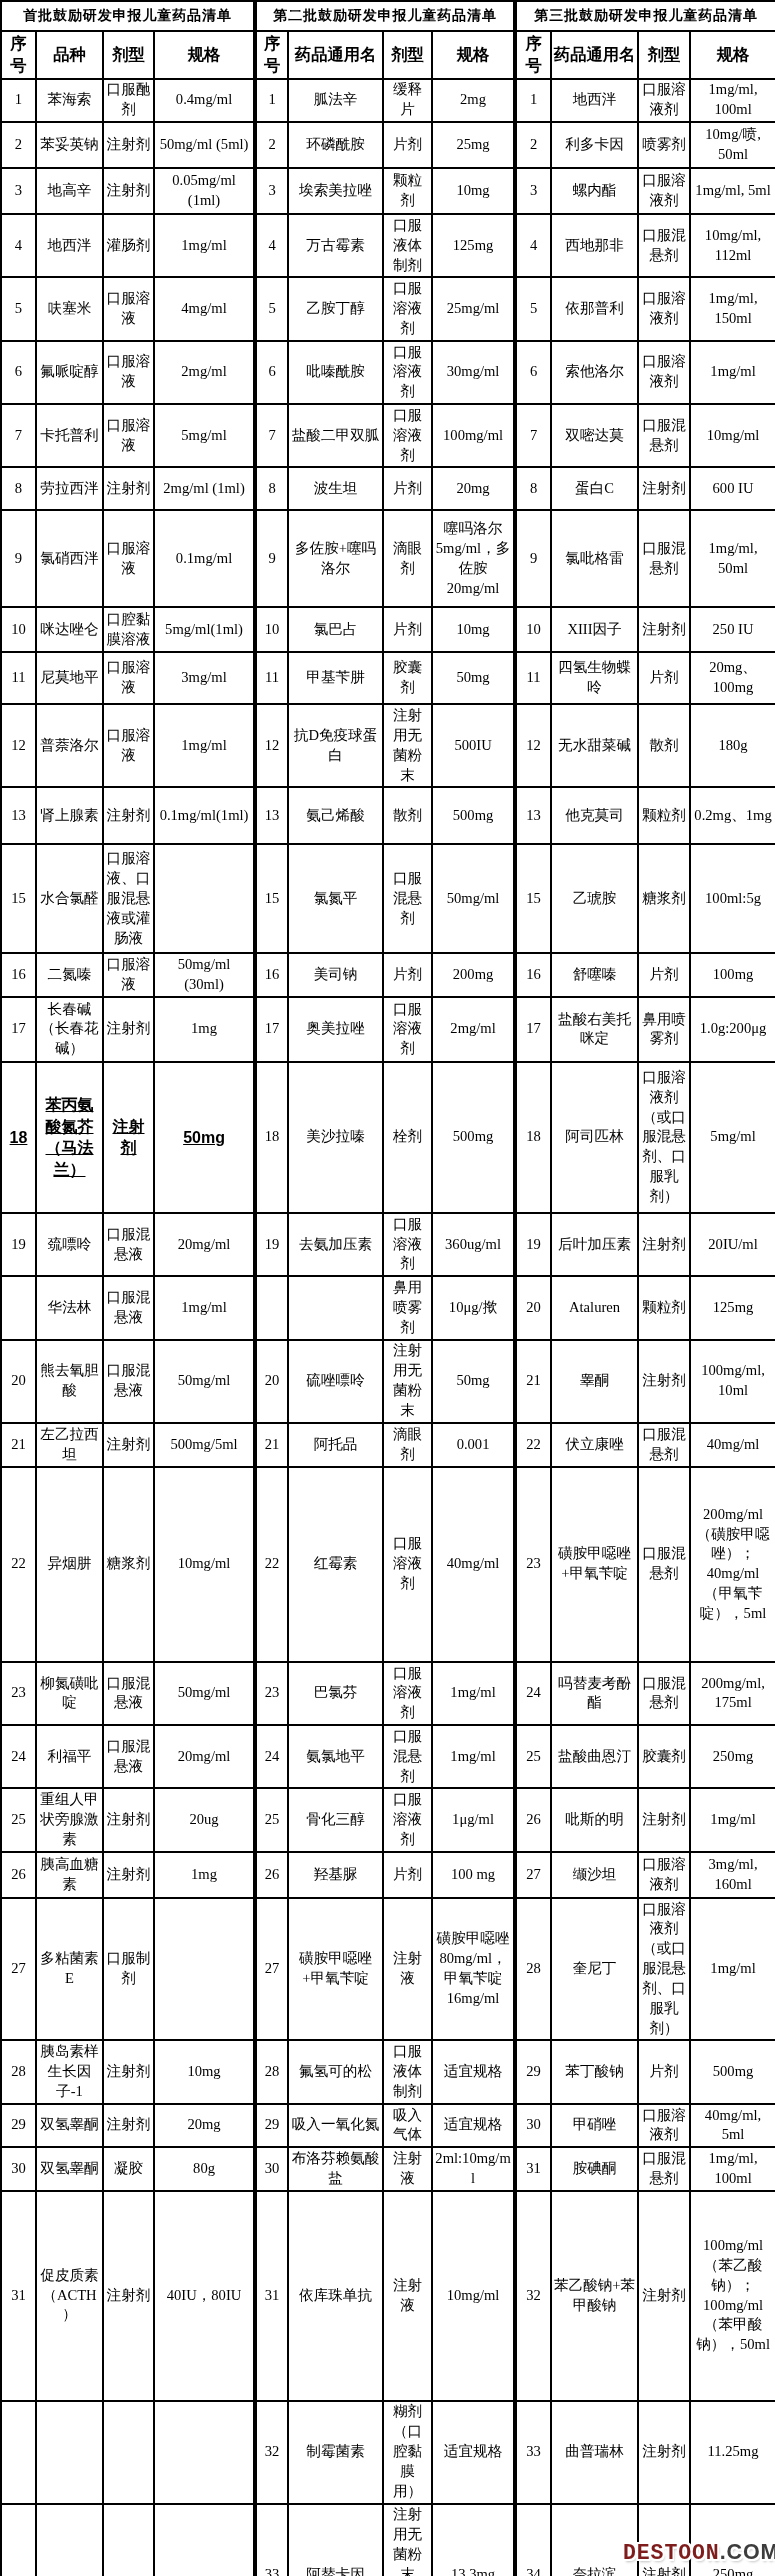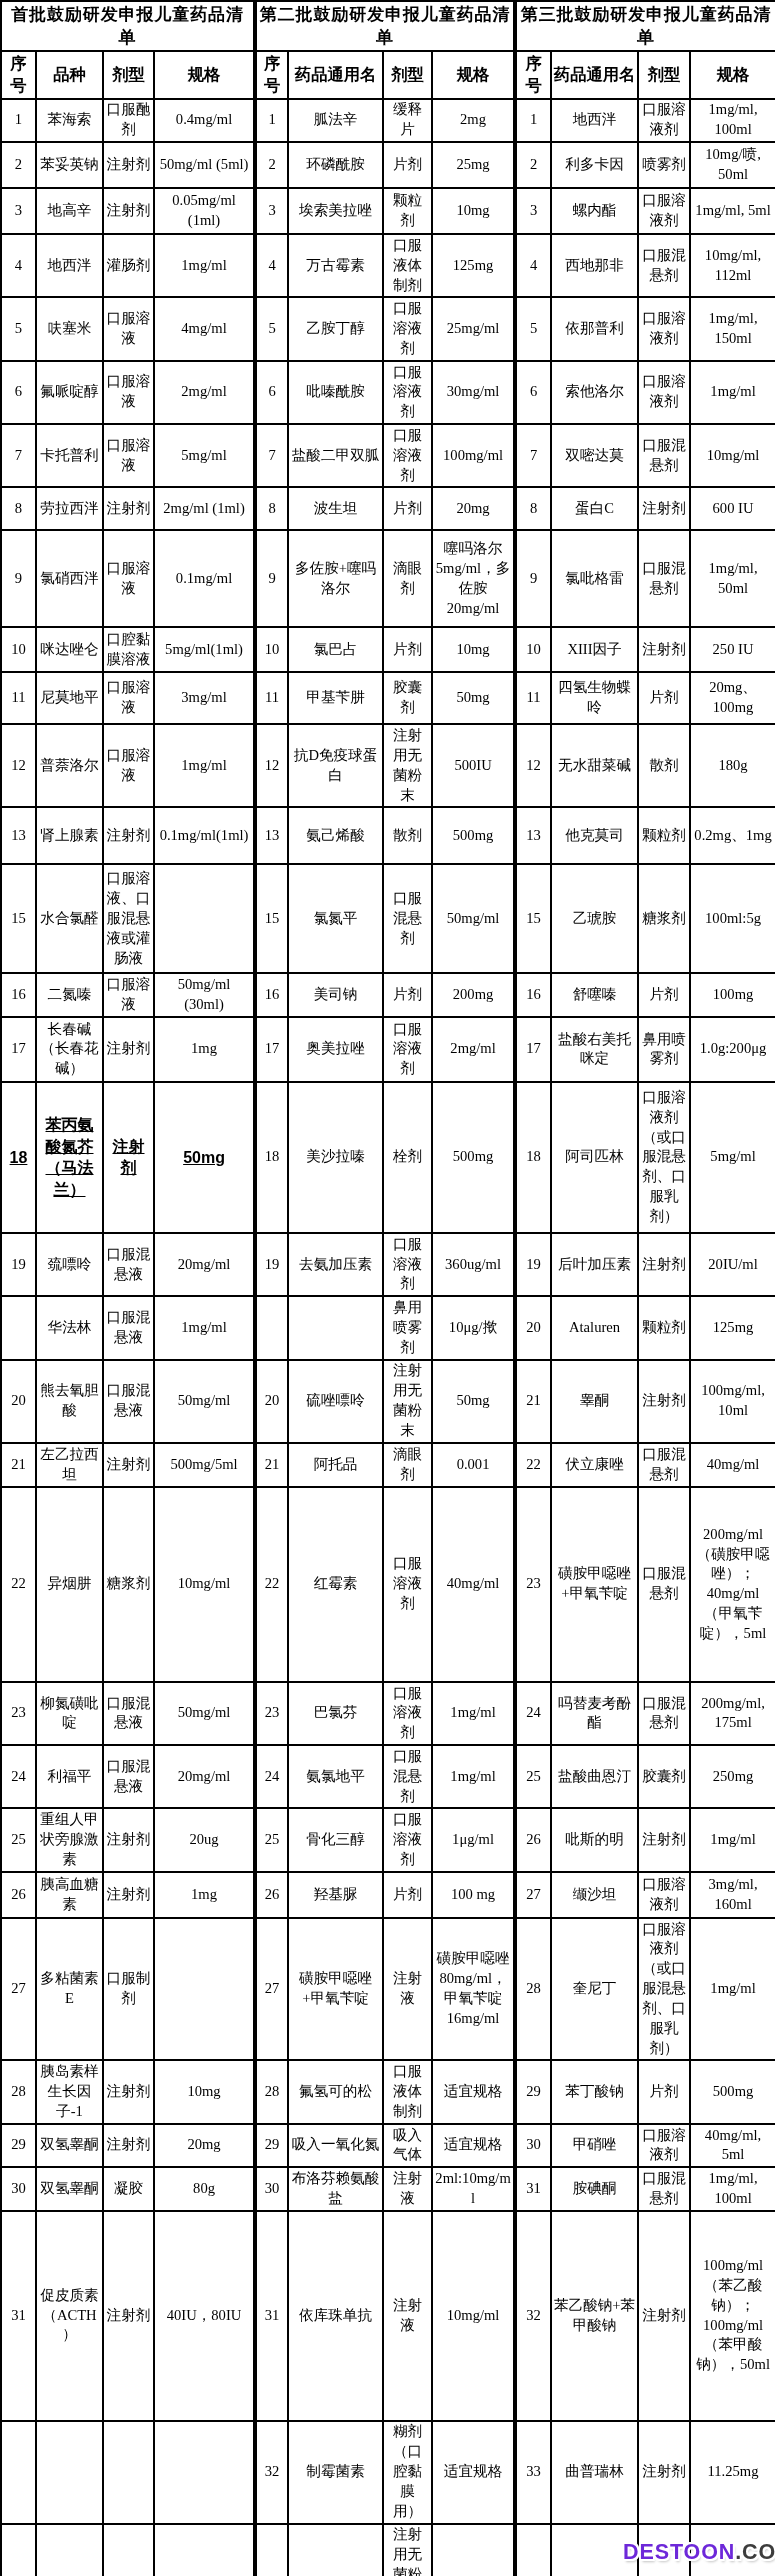--- a/index.html
+++ b/index.html
@@ -1,20 +1,20 @@
 <!DOCTYPE html>
 <html style="font-size:13.7px"><head>
 <meta charset="utf-8">
 <style>
   html,body { margin:0; padding:0; background:#fff; }
   body { width:775px; position:relative; font-family:"Liberation Serif","DejaVu Serif",serif; color:#000; }
   table { border-collapse:collapse; table-layout:fixed; width:775px; margin:0; }
   td,th { border:2.6px solid #000; text-align:center; vertical-align:middle; padding:0.9px 1.7px; overflow:hidden; overflow-wrap:break-word; }
   th { font-family:"Liberation Sans","DejaVu Sans",sans-serif; font-weight:bold; }
-  .title-row th { font-size:17px; height:26px; letter-spacing:0.9px; }
+  .title-row th { font-size:14px; height:26px; letter-spacing:0.9px; }
   .header-row th { font-size:16.3px; height:19px; }
   td { font-size:14.6px; line-height:1.36; }
   .list-sep { border-left-width:4.3px; }
   .em { font-family:"Liberation Sans","DejaVu Sans",sans-serif; font-weight:bold; font-size:16px;text-decoration:underline; }
   .watermark {
     position:absolute; left:623px; top:2540px; white-space:nowrap;
     font-family:"Liberation Sans","DejaVu Sans",sans-serif; font-weight:bold;
     font-size:21.5px; letter-spacing:0.9px;
     text-shadow:-1.7px -1.7px 0 #fff, 1.7px -1.7px 0 #fff, -1.7px 1.7px 0 #fff, 1.7px 1.7px 0 #fff,
                 0 -1.7px 0 #fff, 0 1.7px 0 #fff, -1.7px 0 0 #fff, 1.7px 0 0 #fff, 1.7px 3.4px 2.6px rgba(0,0,0,0.25);
@@ -518,14 +518,14 @@
         <td>注射用无菌粉末（低渗透压）</td>
         <td>13.3mg</td>
         <td class="list-sep">34</td>
         <td>奈拉滨</td>
         <td>注射剂</td>
         <td>250mg</td>
       </tr>
     </tbody>
 </table>
 
-<div class="watermark"><span style="color: #6d28d9;">DESTOON</span><span style="color: rgb(61, 61, 61);">.COM</span></div>
+<div class="watermark"><span style="color: #7f1d1d; font-family: Liberation Mono, monospace;">DESTOON</span><span style="color: rgb(61, 61, 61);">.COM</span></div>
 
 
 </body></html>

